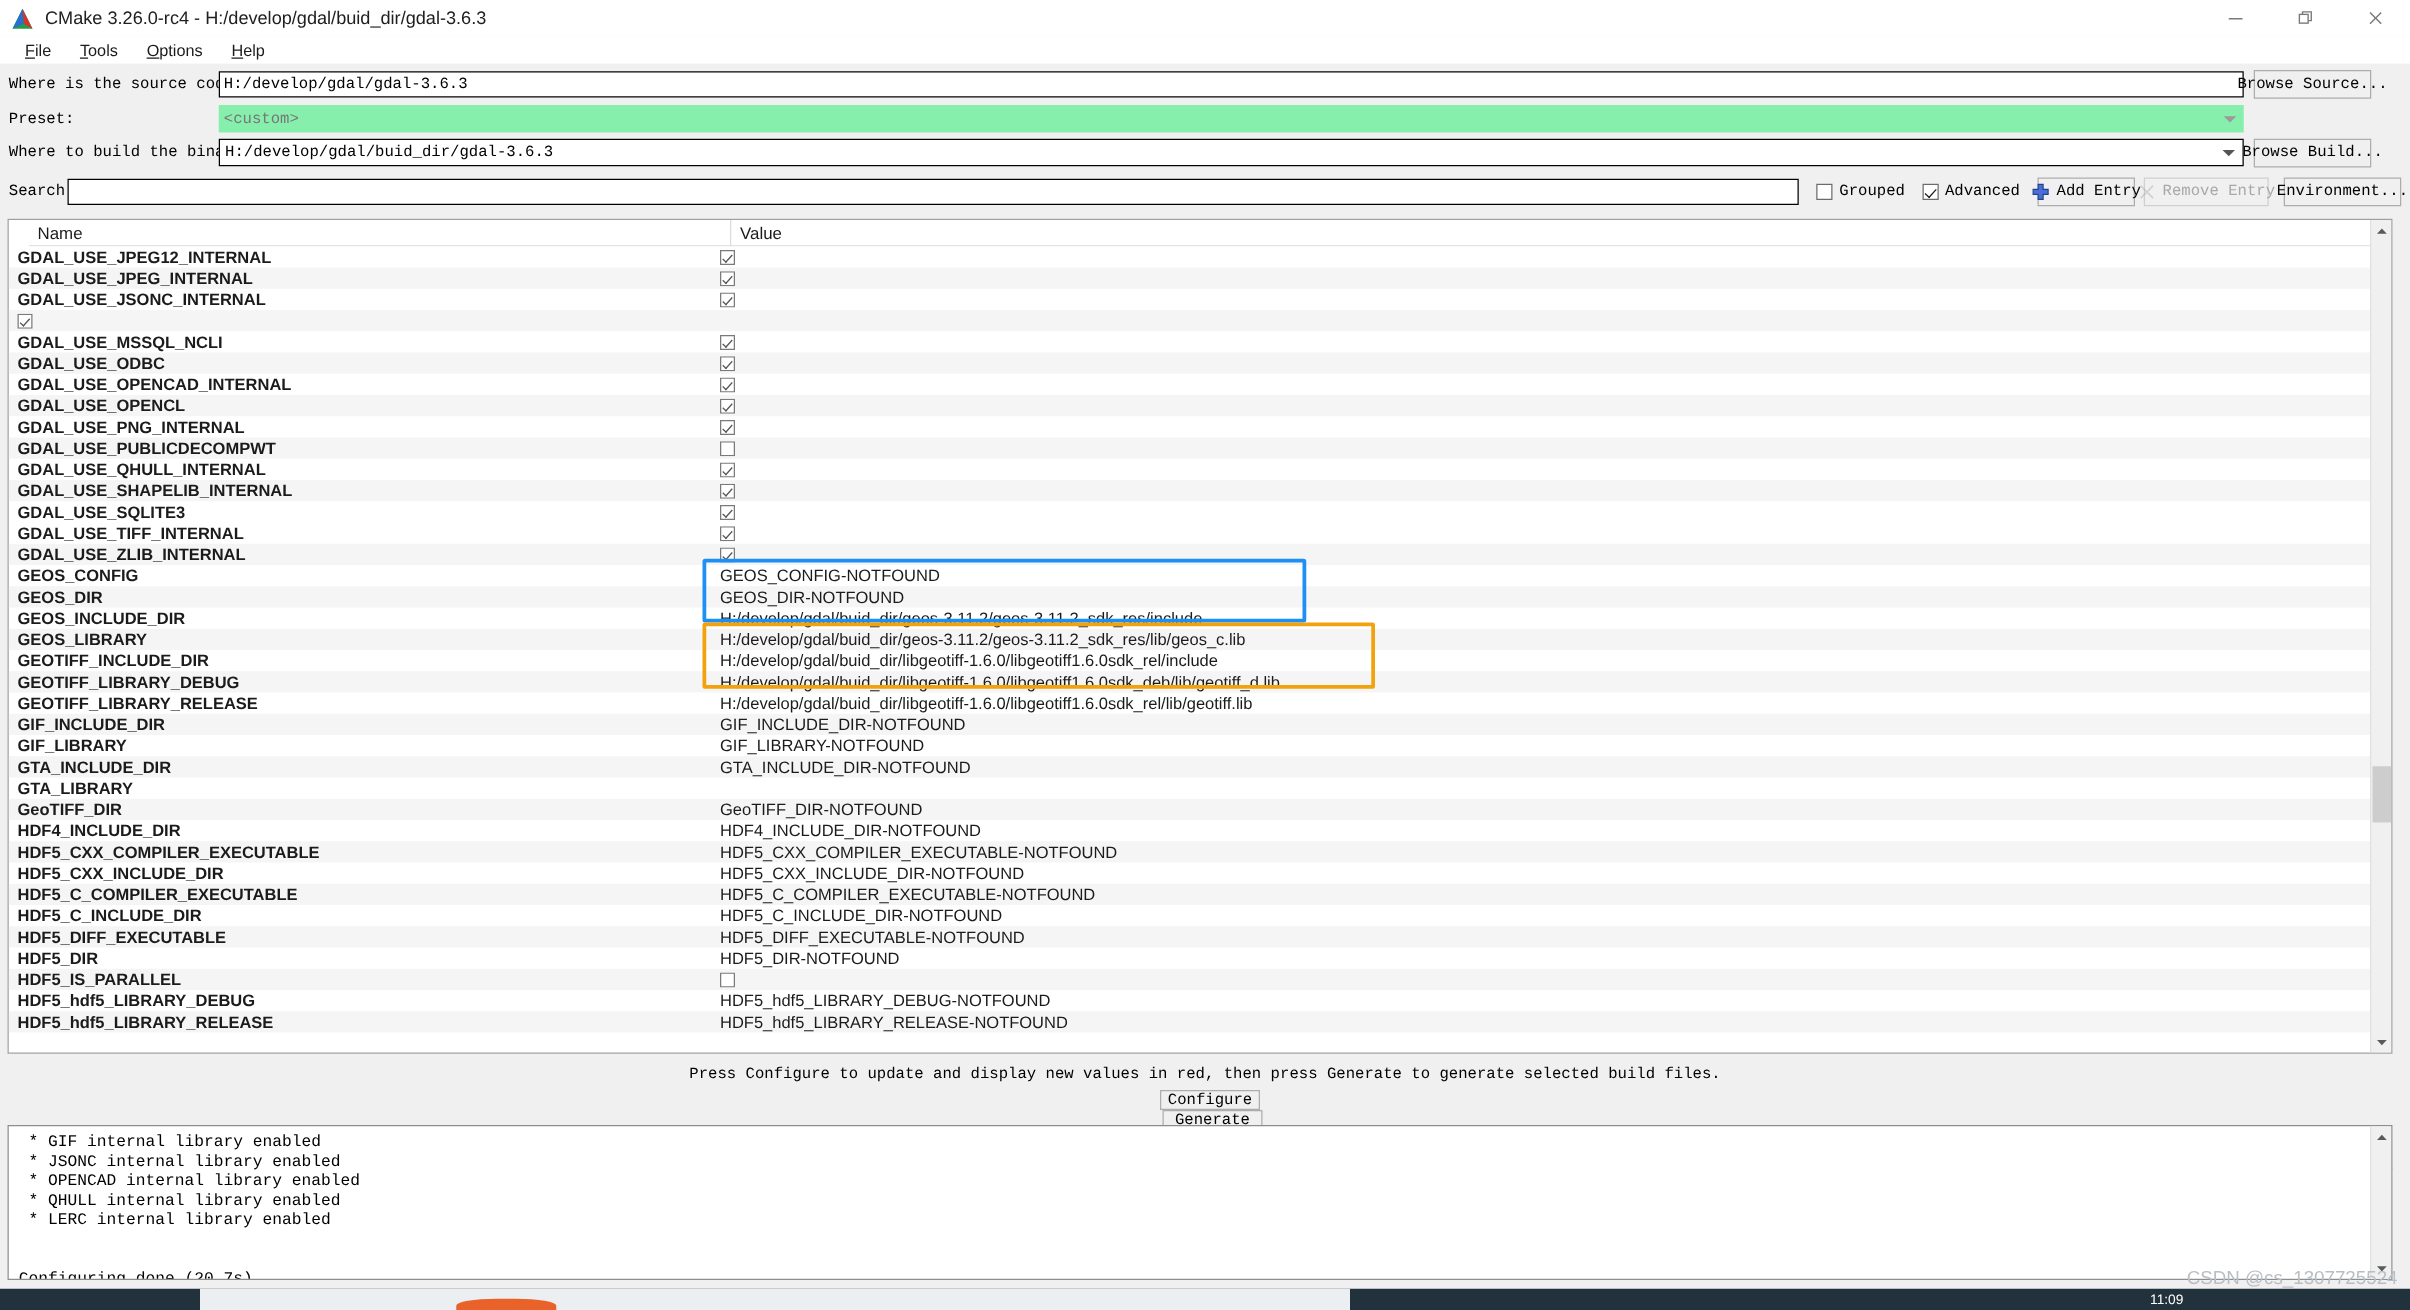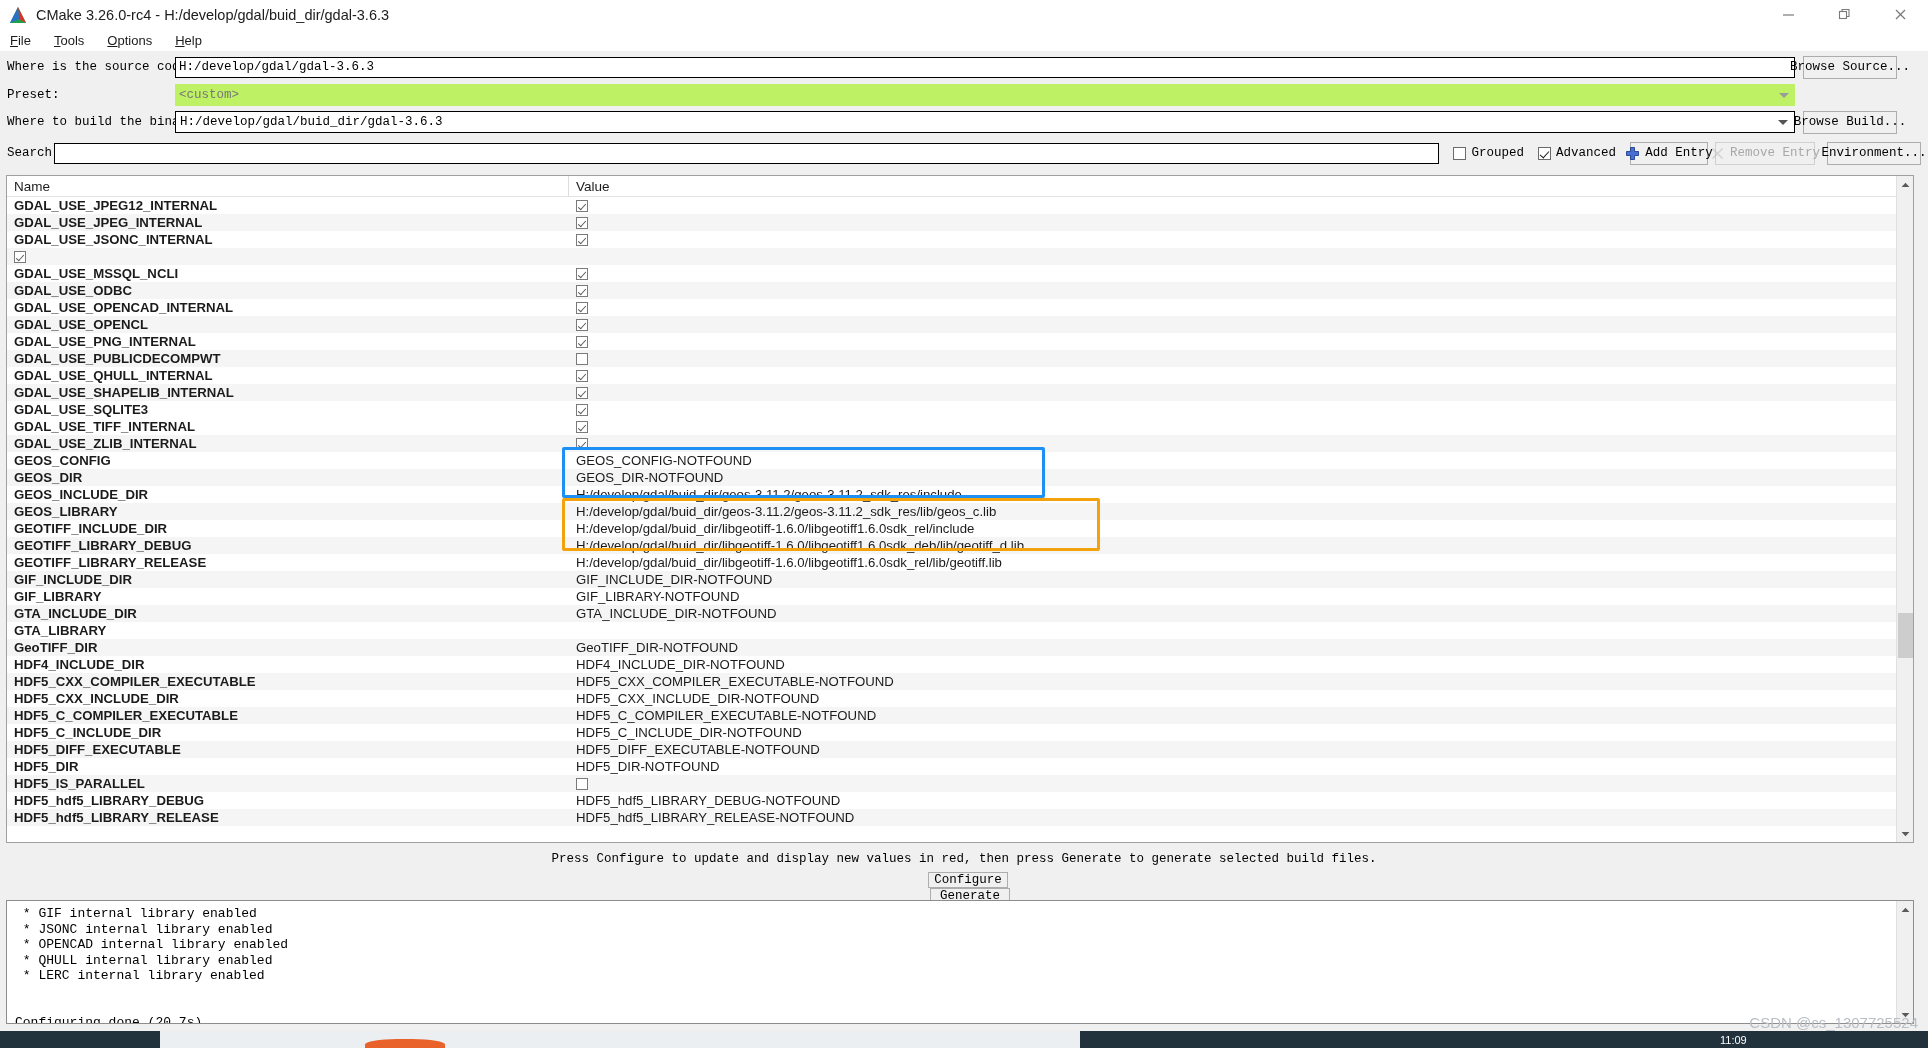--- a/index.html
+++ b/index.html
@@ -36,21 +36,21 @@
     display: flex; align-items: center; justify-content: center;
     color: #7a7a7a;
   }
   .wbtn svg { display:block; }
 
   
   .menubar {
     position: absolute; left: 0; top: 29px; width: 1928px; height: 22px;
     background: #ffffff;
     display: flex; align-items: center;
-    padding-left: 7px;
+    padding-left: 17px;
   }
   .menu-item {
     font-size: 13px; color: #1b1b1b;
     padding: 1px 11px 1px 3px;
     margin-right: 9px;
     white-space: nowrap;
   }
   .menu-item u { text-decoration: underline; }
 
   
@@ -72,21 +72,21 @@
     border: 1px solid #000000;
     font-family: "Liberation Mono", monospace;
     font-size: 12.5px;
     color: #000;
     padding: 0 3px;
     display: flex; align-items: center;
     overflow: hidden; white-space: nowrap;
   }
   .fcombo {
     height: 22px;
-    background: #bef264;
+    background: #86efac;
     border: none;
     display: flex; align-items: center;
     font-family: "Liberation Mono", monospace;
     font-size: 12.5px;
     color: #777777;
     padding: 0 4px;
     position: relative;
   }
   .fcombo.enabled { background:#ffffff; border:1px solid #000; color:#000; }
   .combo-arrow {
@@ -155,20 +155,21 @@
     background: #ffffff;
     border: 1px solid #a0a0a0;
     overflow: hidden;
     display: flex;
   }
   .tablecols { flex: 1; position: relative; overflow: hidden; }
   .thead {
     height: 21px; display: flex; align-items: center;
     background: #ffffff;
     border-bottom: 1px solid #e3e3e3;
+    margin-left: 16px;
   }
   .th {
     font-size: 13.5px; color: #1b1b1b;
     padding-left: 7px;
     height: 21px; line-height: 21px;
   }
   .th.name { width: 562px; border-right: 1px solid #dcdcdc; }
   .th.value { flex: 1; }
   .trow {
     height: 17px; display: flex; align-items: center;

